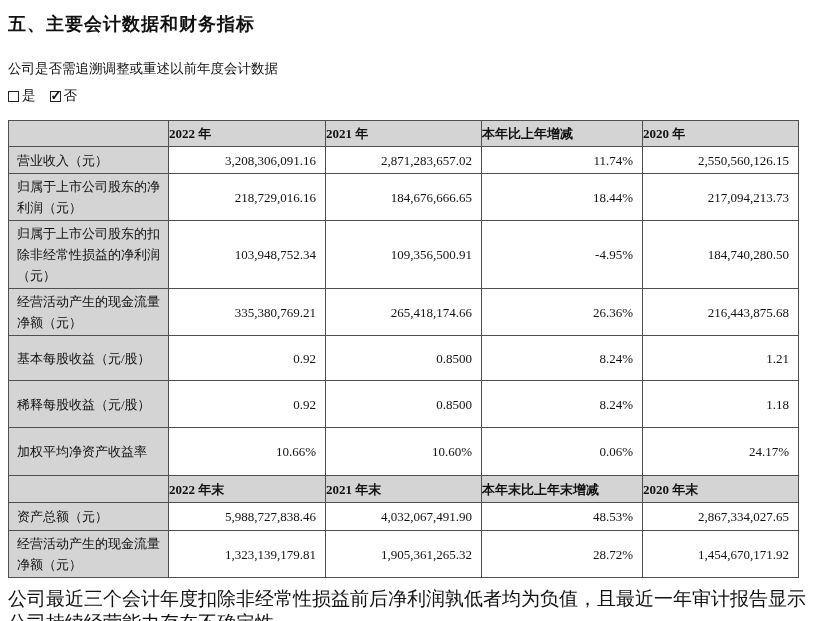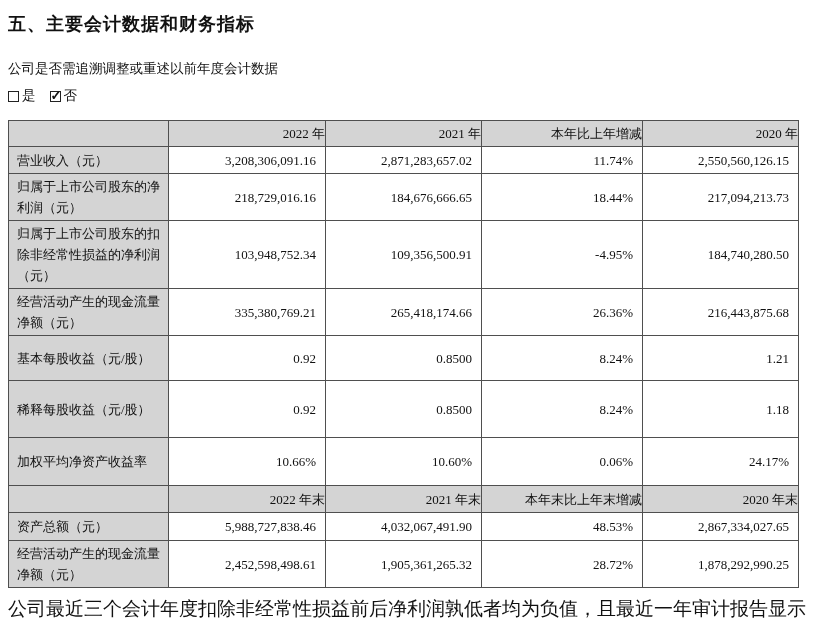--- a/index.html
+++ b/index.html
@@ -62,22 +62,22 @@
     font-size: 13px;
   }
   table.fin td, table.fin th {
     border: 1px solid var(--border-color);
     vertical-align: middle;
     line-height: 21px;
     overflow: hidden;
   }
   th.col-head {
     background: var(--header-bg);
-    font-weight: normal;
-    text-align: right;
+    font-weight: bold;
+    text-align: left;
   }
   td.row-label {
     background: var(--header-bg);
     text-align: left;
     padding: 2px 6px 2px 8px;
   }
   td.num {
     text-align: right;
     padding: 2px 9px 2px 4px;
     font-family: "Liberation Serif", "DejaVu Serif", serif;
@@ -160,21 +160,21 @@
     </tr>
 
     <tr style="height:45px">
       <td class="row-label">基本每股收益（元/股）</td>
       <td class="num">0.92</td>
       <td class="num">0.8500</td>
       <td class="num">8.24%</td>
       <td class="num">1.21</td>
     </tr>
 
-    <tr style="height:57px">
+    <tr style="height:47px">
       <td class="row-label">稀释每股收益（元/股）</td>
       <td class="num">0.92</td>
       <td class="num">0.8500</td>
       <td class="num">8.24%</td>
       <td class="num">1.18</td>
     </tr>
 
     <tr style="height:48px">
       <td class="row-label">加权平均净资产收益率</td>
       <td class="num">10.66%</td>
@@ -194,24 +194,24 @@
     <tr style="height:28px">
       <td class="row-label">资产总额（元）</td>
       <td class="num">5,988,727,838.46</td>
       <td class="num">4,032,067,491.90</td>
       <td class="num">48.53%</td>
       <td class="num">2,867,334,027.65</td>
     </tr>
 
     <tr style="height:45px">
       <td class="row-label">经营活动产生的现金流量净额（元）</td>
-      <td class="num">2,452,598,498.61</td>
+      <td class="num">1,323,139,179.81</td>
       <td class="num">1,905,361,265.32</td>
       <td class="num">28.72%</td>
-      <td class="num">1,878,292,990.25</td>
+      <td class="num">1,454,670,171.92</td>
     </tr>
 
   </tbody>
     </table>
 
   <div class="footnote">公司最近三个会计年度扣除非经常性损益前后净利润孰低者均为负值，且最近一年审计报告显示公司持续经营能力存在不确定性</div>
 
 </div>
 
 </body></html>

